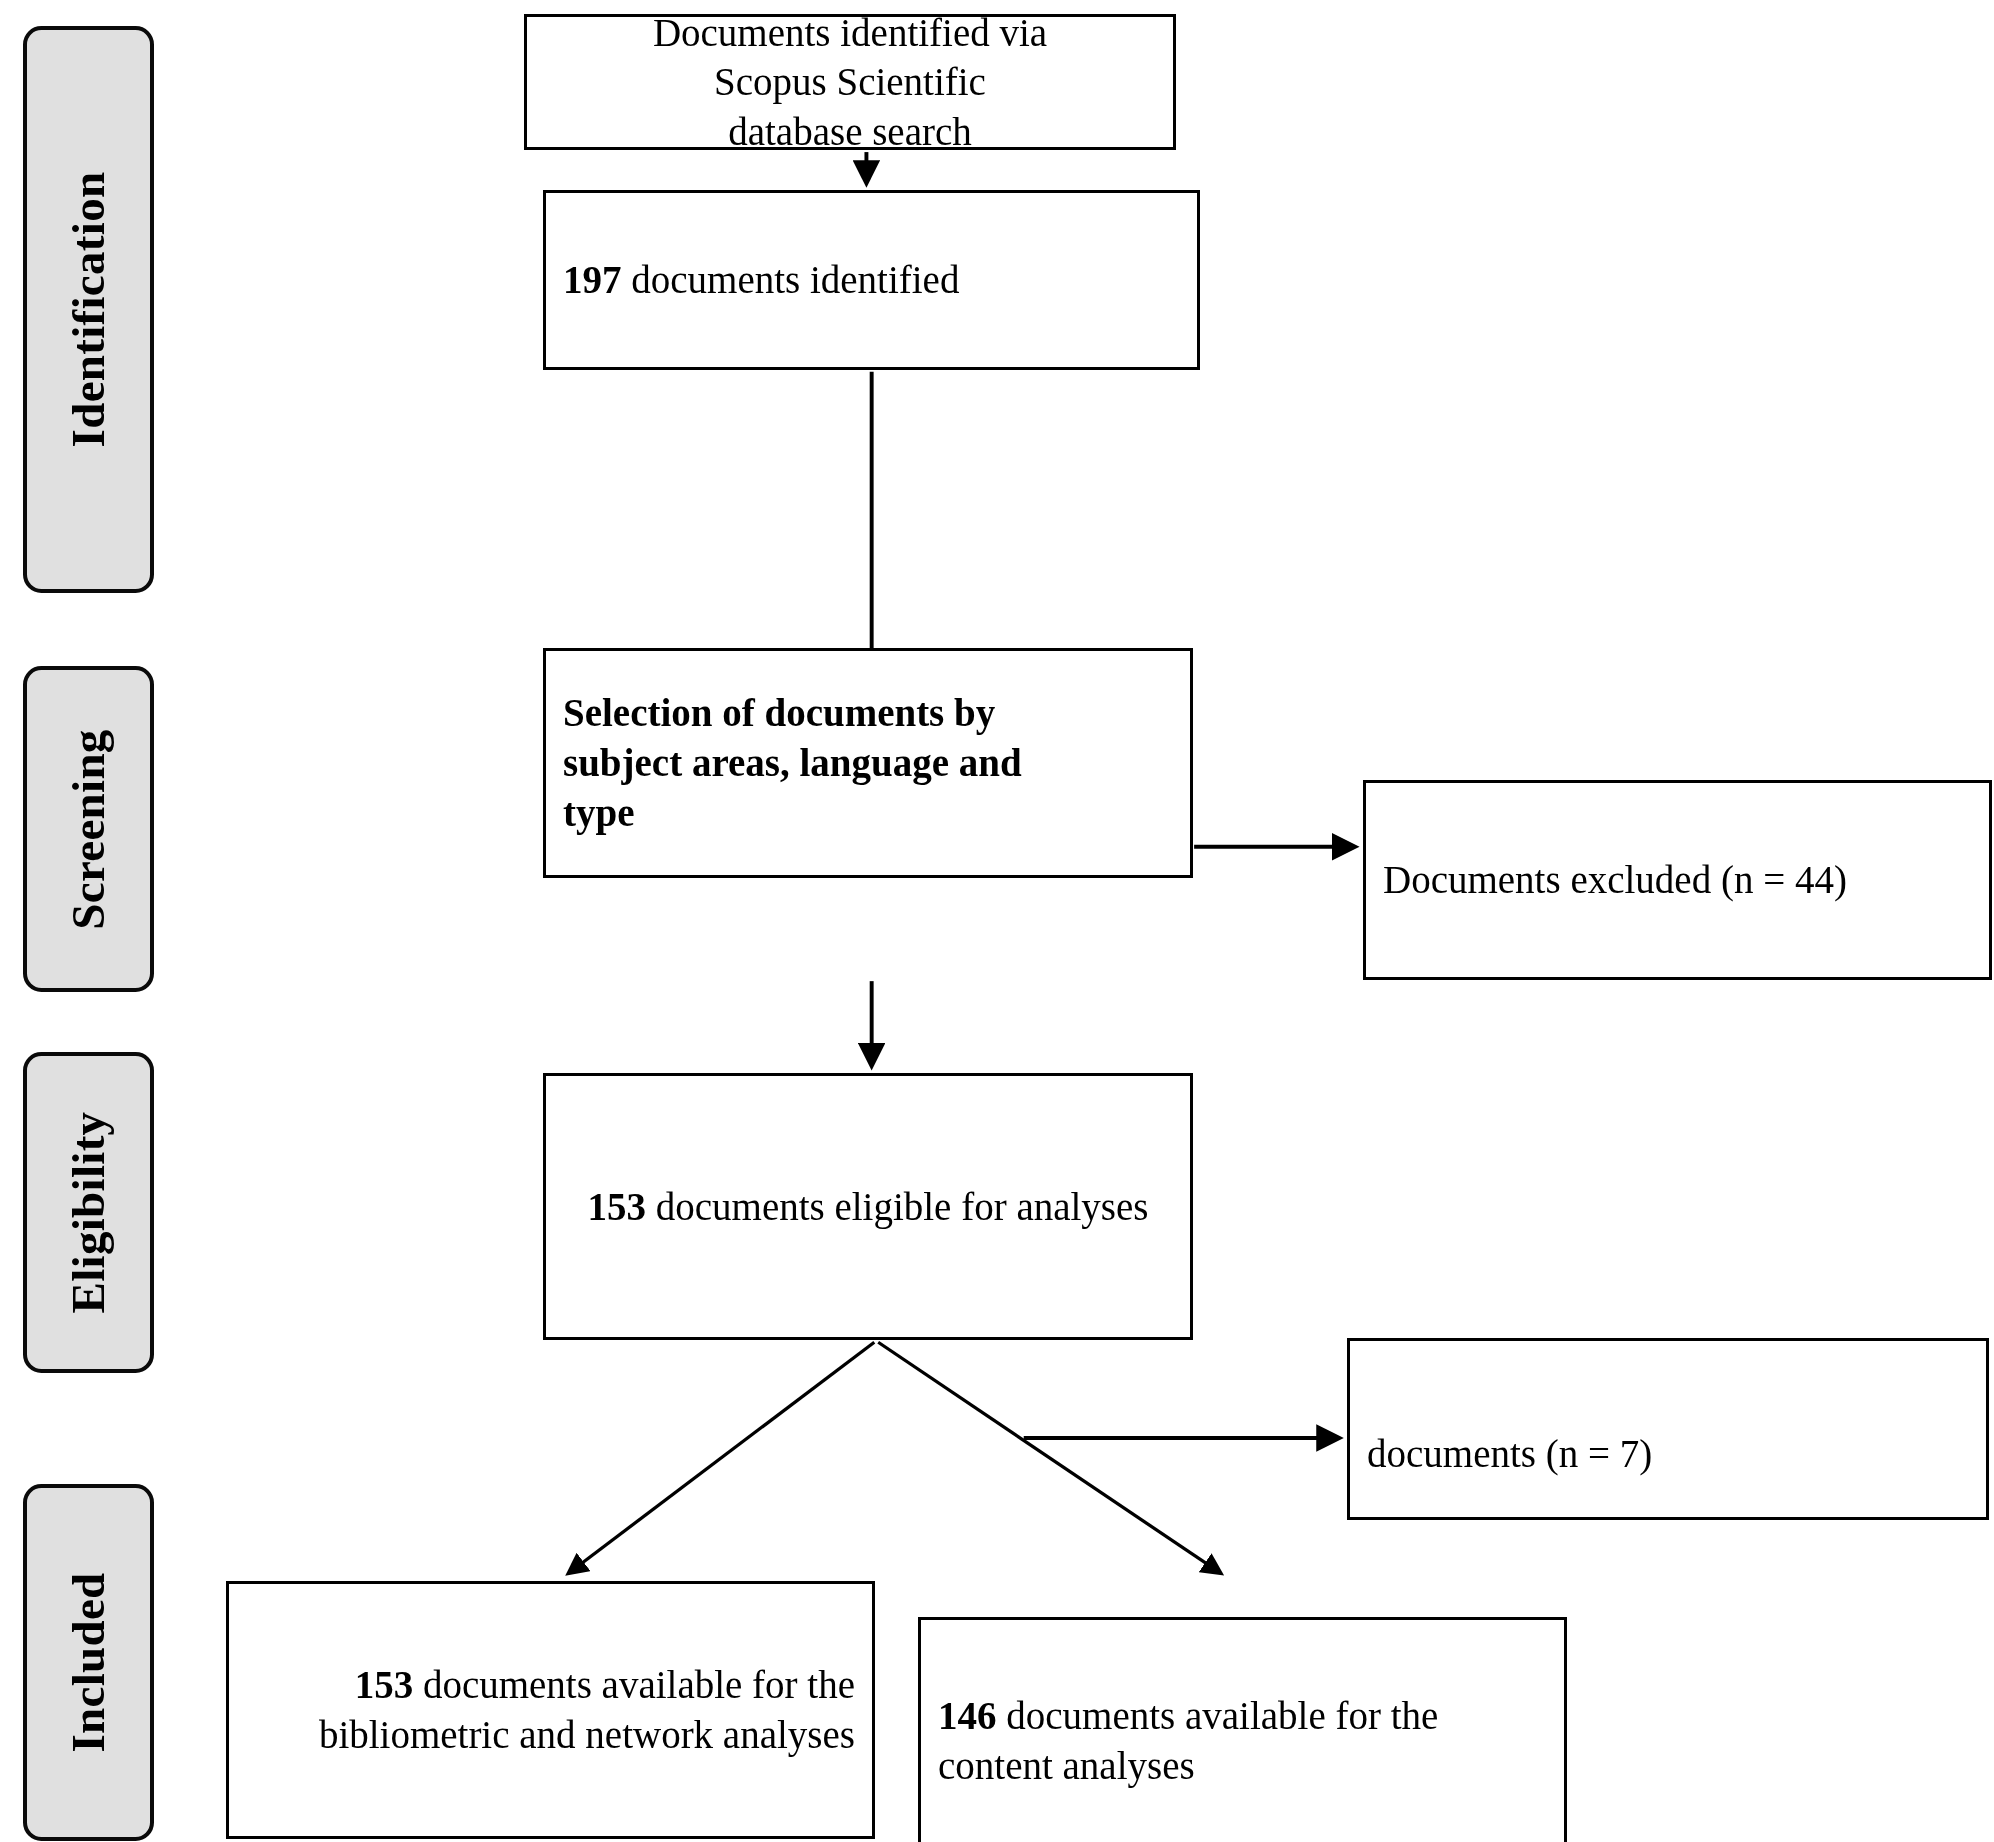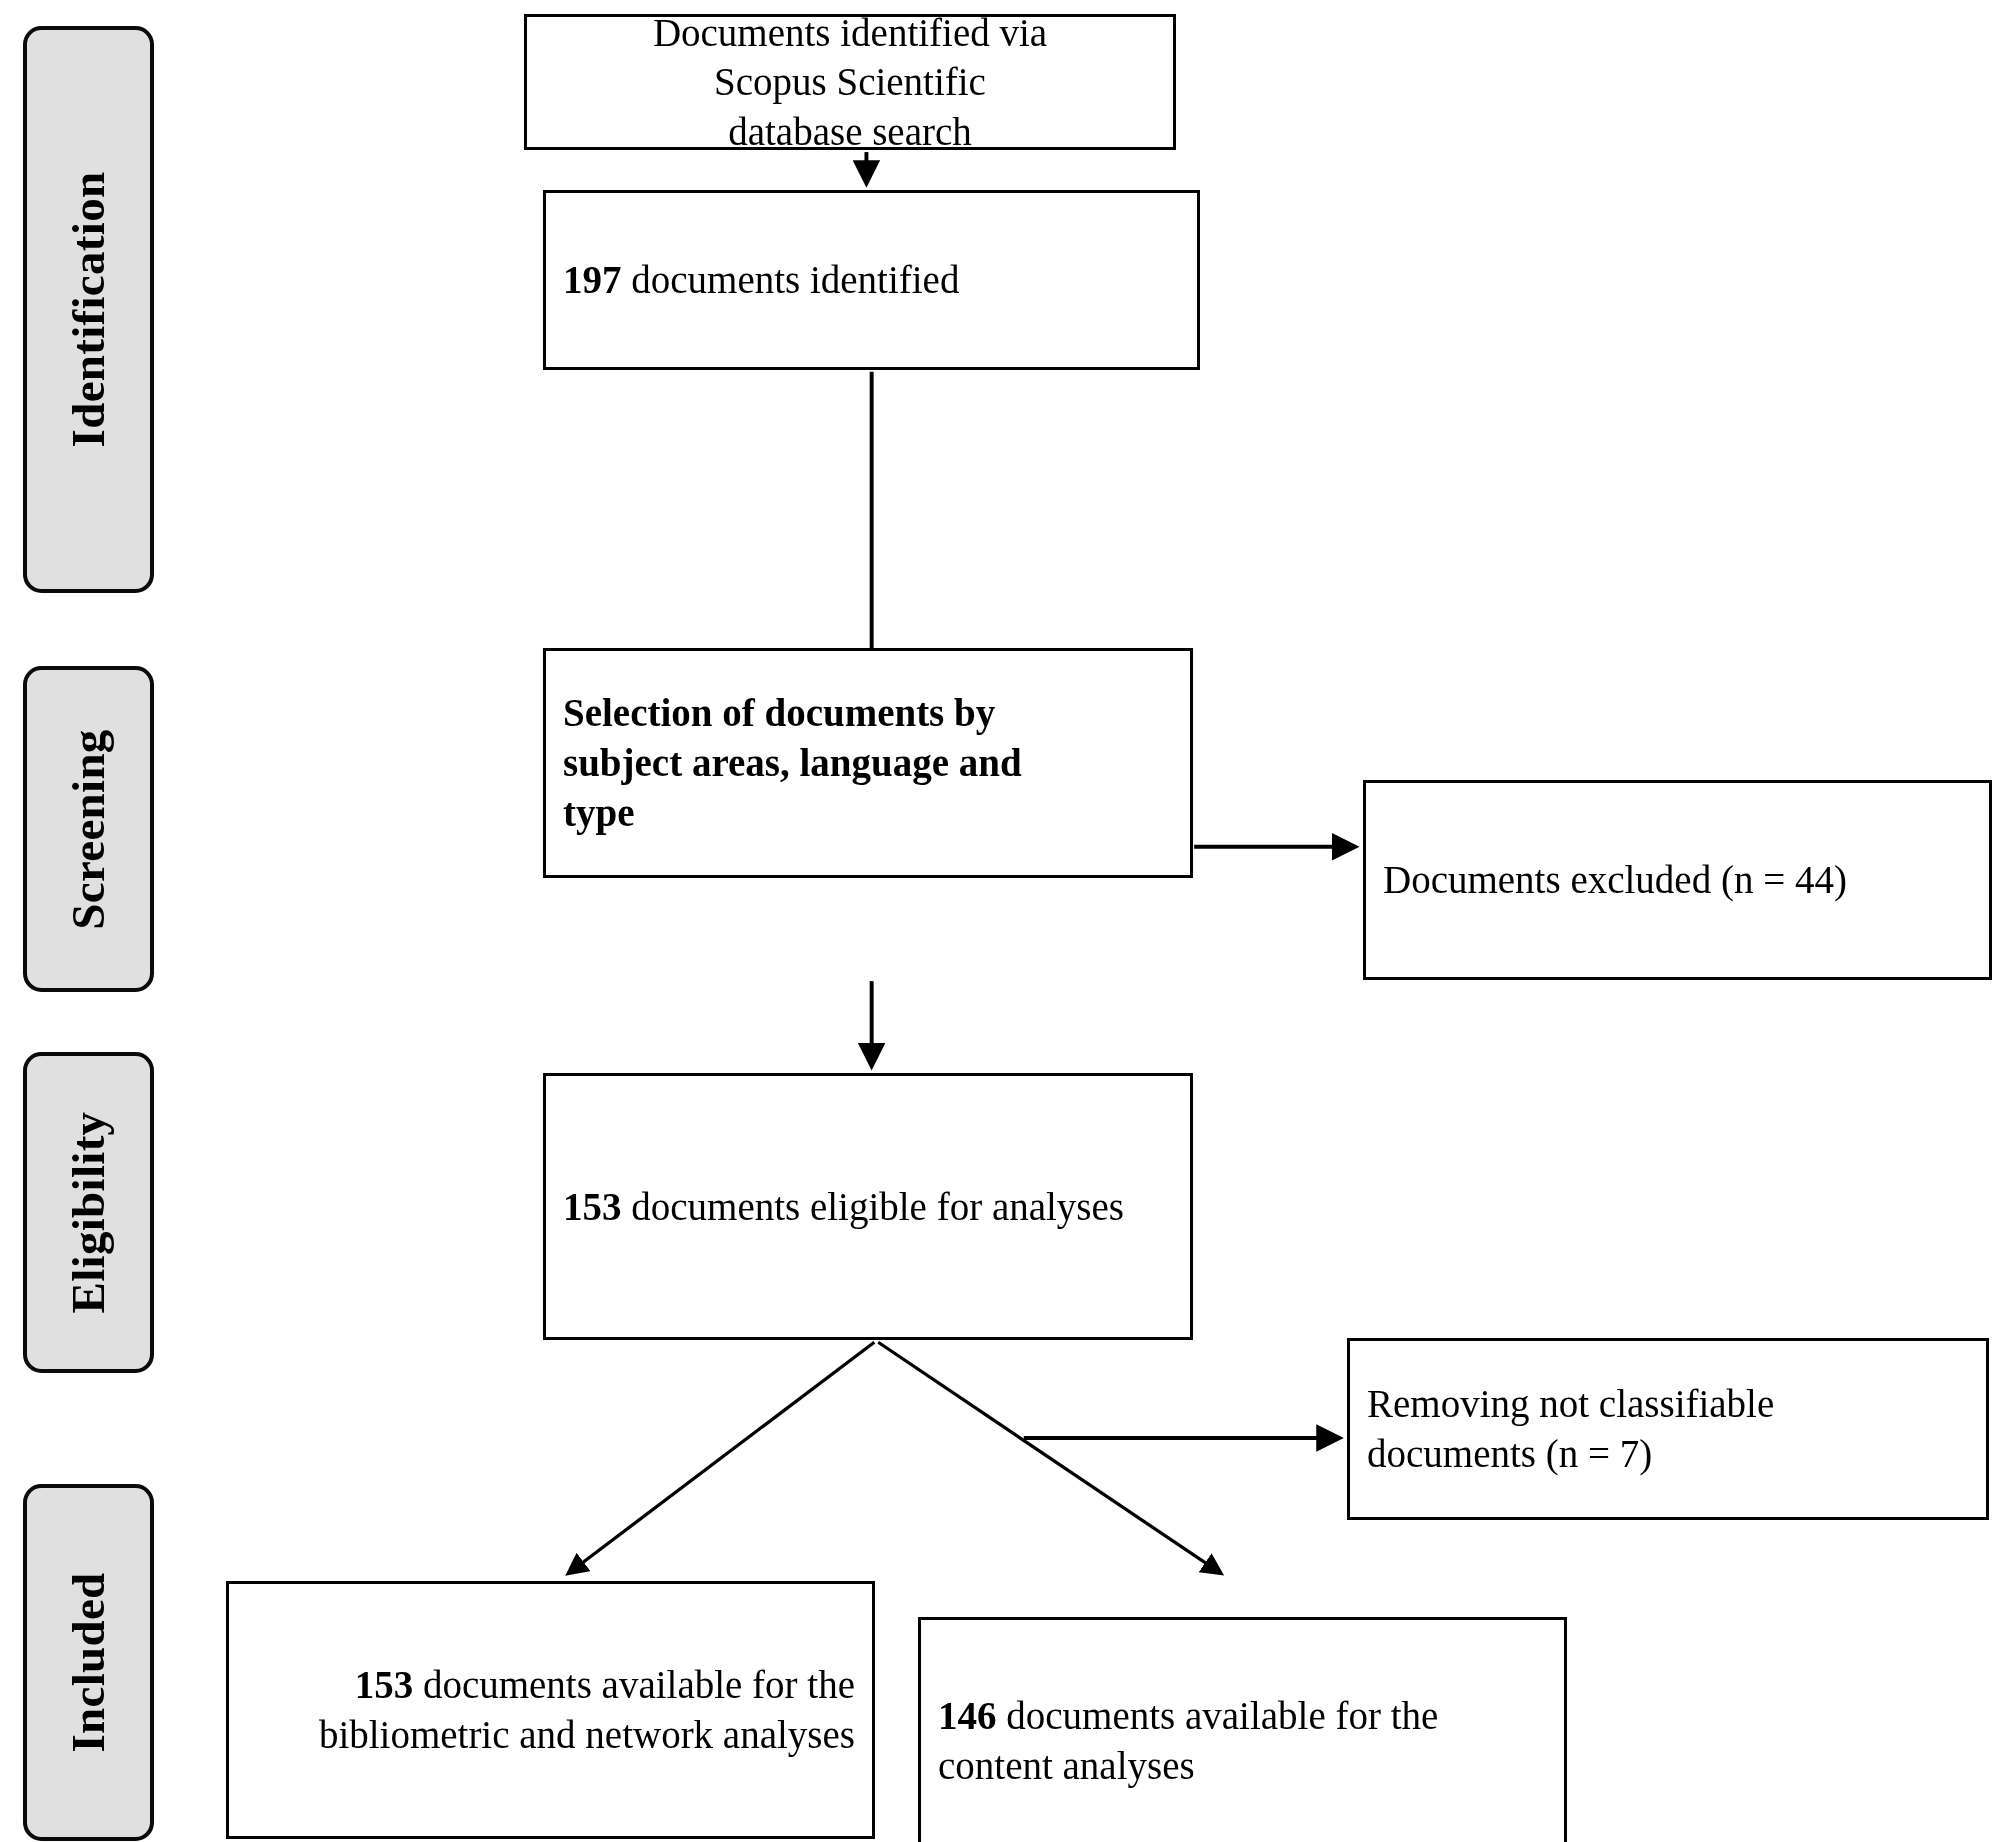--- a/index.html
+++ b/index.html
@@ -133,29 +133,29 @@
       <span>Selection of documents by</span><br>
       <span>subject areas, language and</span><br>
       <span>type</span>
     </div>
   </div>
 
   <div class="flow-box" style="left:1363px; top:780px; width:629px; height:200px;">
     <div class="box-text">Documents excluded (n = 44)</div>
   </div>
 
-  <div class="flow-box" style="left:543px; top:1073px; width:650px; height:267px;">
+  <div class="flow-box" style="left:543px; top:1073px; width:650px; height:267px;text-align:center;">
     <div class="box-text">
       <span class="num">153</span><span> documents eligible for analyses</span>
     </div>
   </div>
 
   <div class="flow-box" style="left:1347px; top:1338px; width:642px; height:182px;">
     <div class="box-text">
-      <span>Removing not classifiable</span><br>
+      <br>
       <span>documents (n = 7)</span>
     </div>
   </div>
 
   <div class="flow-box" style="left:226px; top:1581px; width:649px; height:258px;text-align:right;">
     <div class="box-text">
       <span class="num">153</span><span> documents available for the bibliometric and network analyses</span>
     </div>
   </div>
 

